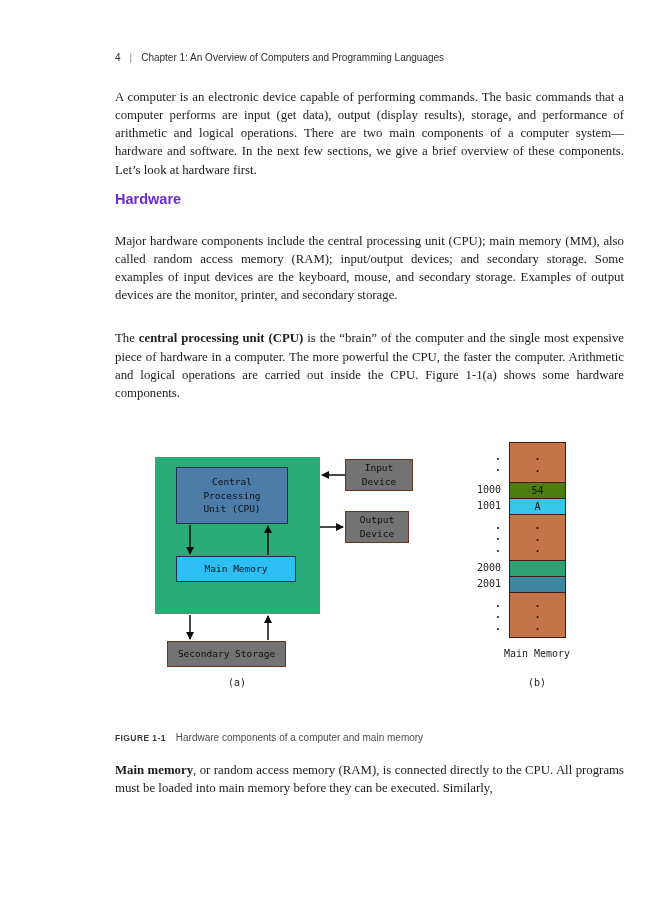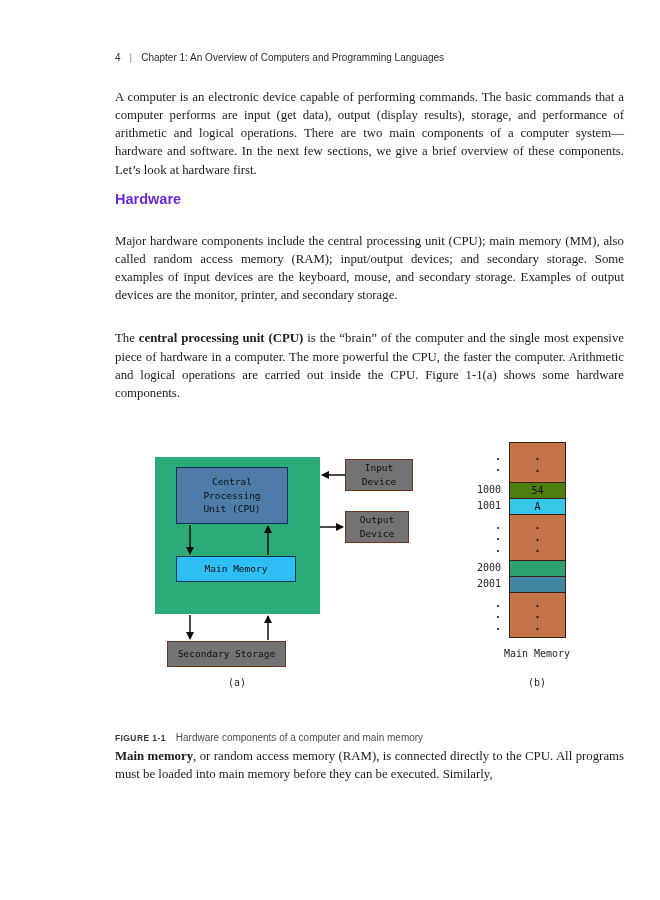--- a/index.html
+++ b/index.html
@@ -42,21 +42,21 @@
   .cell.c-yellow { background:#4d7c0f; }
   .cell.c-cyan   { background:#36c6e8; }
   .cell.c-green  { background:#2ea173; }
   .cell.c-slate  { background:#3f87a0; }
   .dotstext { font-weight:bold; }
 
   .caption { margin-top:16px; display:flex; align-items:baseline; gap:10px; font-family:"Liberation Sans", sans-serif; }
   .cap-label { font-size:8.5px; font-weight:700; color:#3a3a3a; letter-spacing:0.4px; }
   .cap-text { font-size:10px; color:#4d4d4d; }
 
-  p.closing { margin-top:4px; }
+  p.closing { margin-top:18px; }
 </style>
 </head>
 <body>
 
 <div class="page">
 
   <div class="runhead">
     <span>4</span>
     <span class="sep">|</span>
     <span>Chapter 1: An Overview of Computers and Programming Languages</span>

